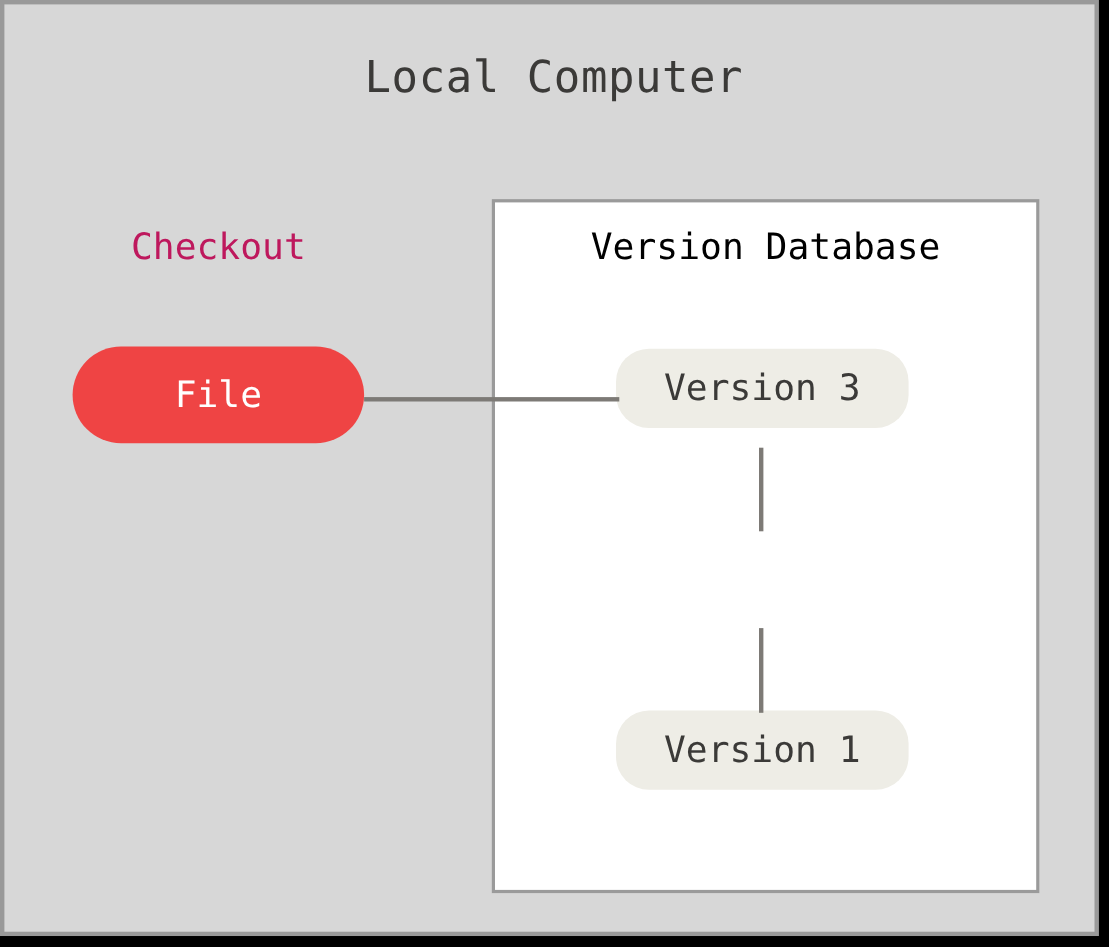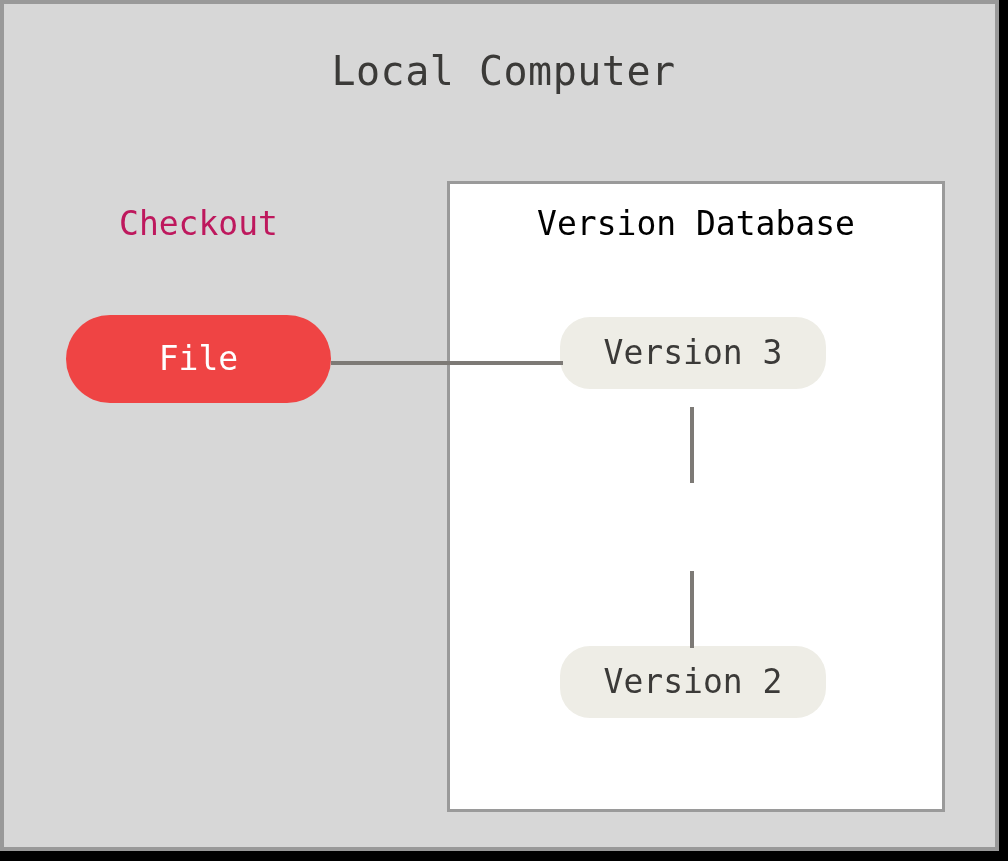--- a/index.html
+++ b/index.html
@@ -182,21 +182,21 @@
     <div class="db-panel"></div>
 
     <div class="db-title">Version Database</div>
 
     <div class="version-node" id="version-3">
       <span class="version-node-label">Version 3</span>
     </div>
 
 
     <div class="version-node" id="version-1">
-      <span class="version-node-label">Version 2</span>
+      <span class="version-node-label">Version 1</span>
     </div>
 
     <div class="connector-h"></div>
     <div class="connector-v" id="connector-v3-v2"></div>
     <div class="connector-v" id="connector-v2-v1"></div>
 
   </div>
 
   <div class="frame-strip-right"></div>
   <div class="frame-strip-bottom"></div>

